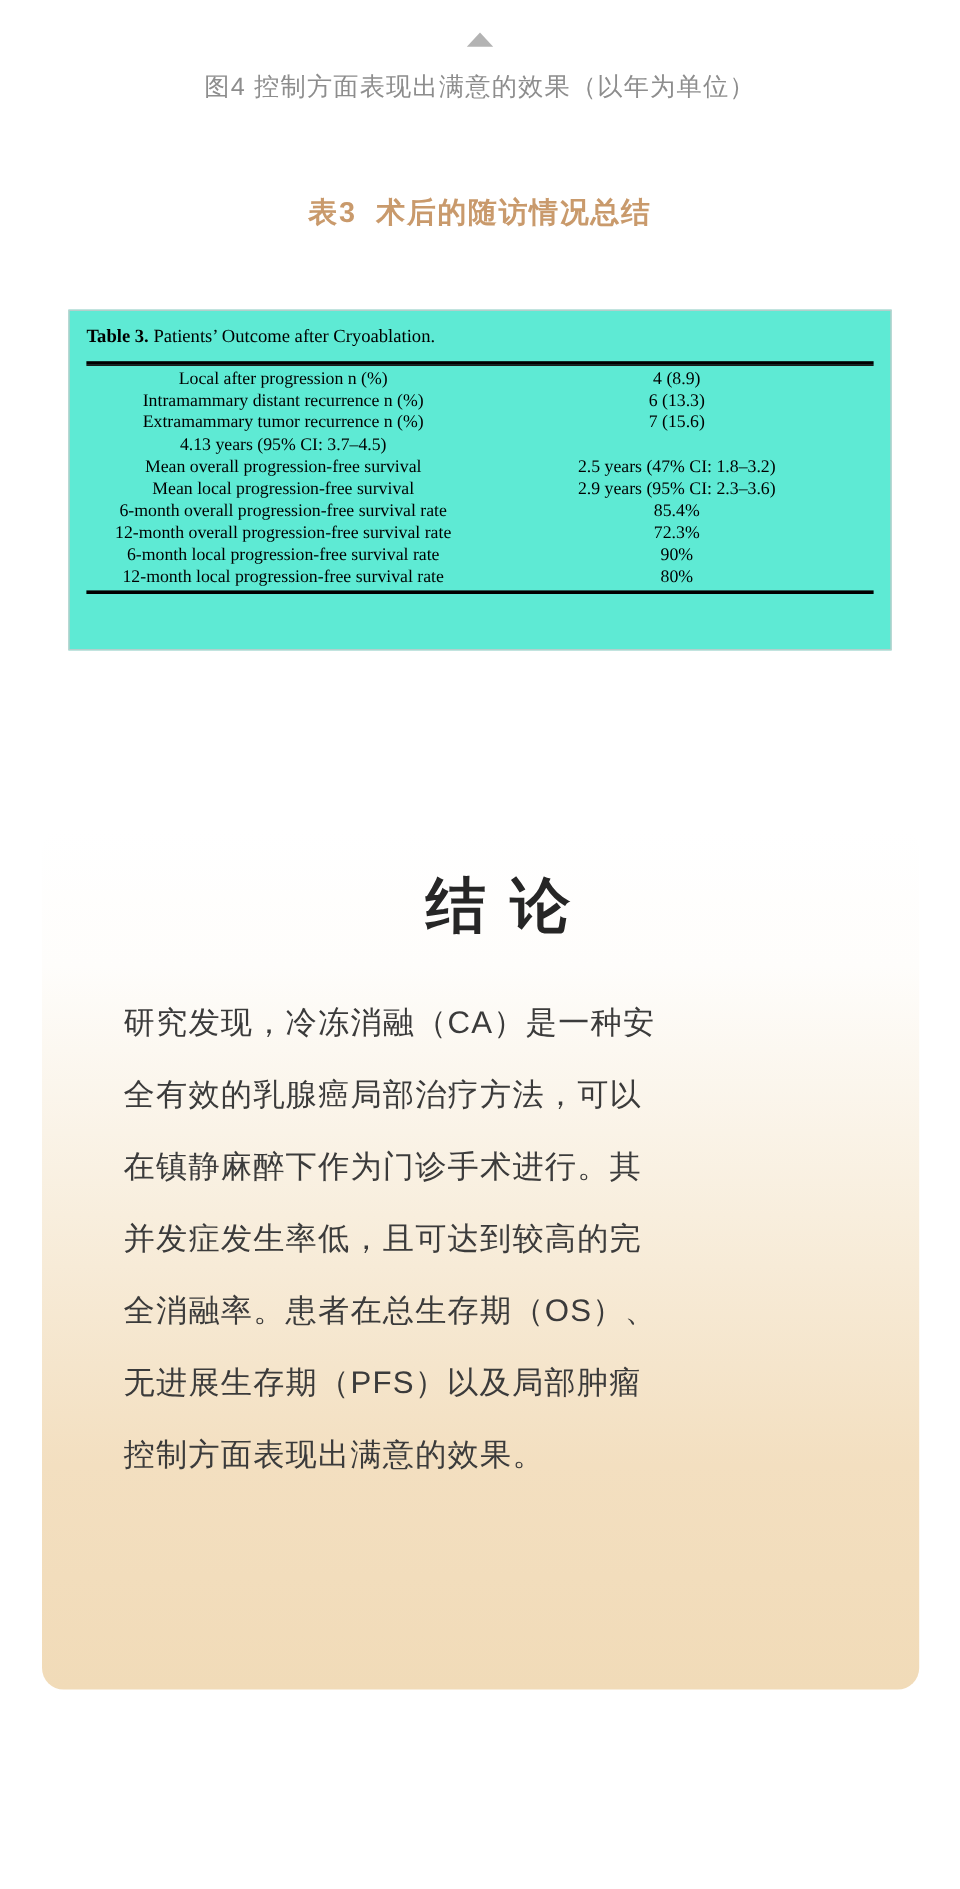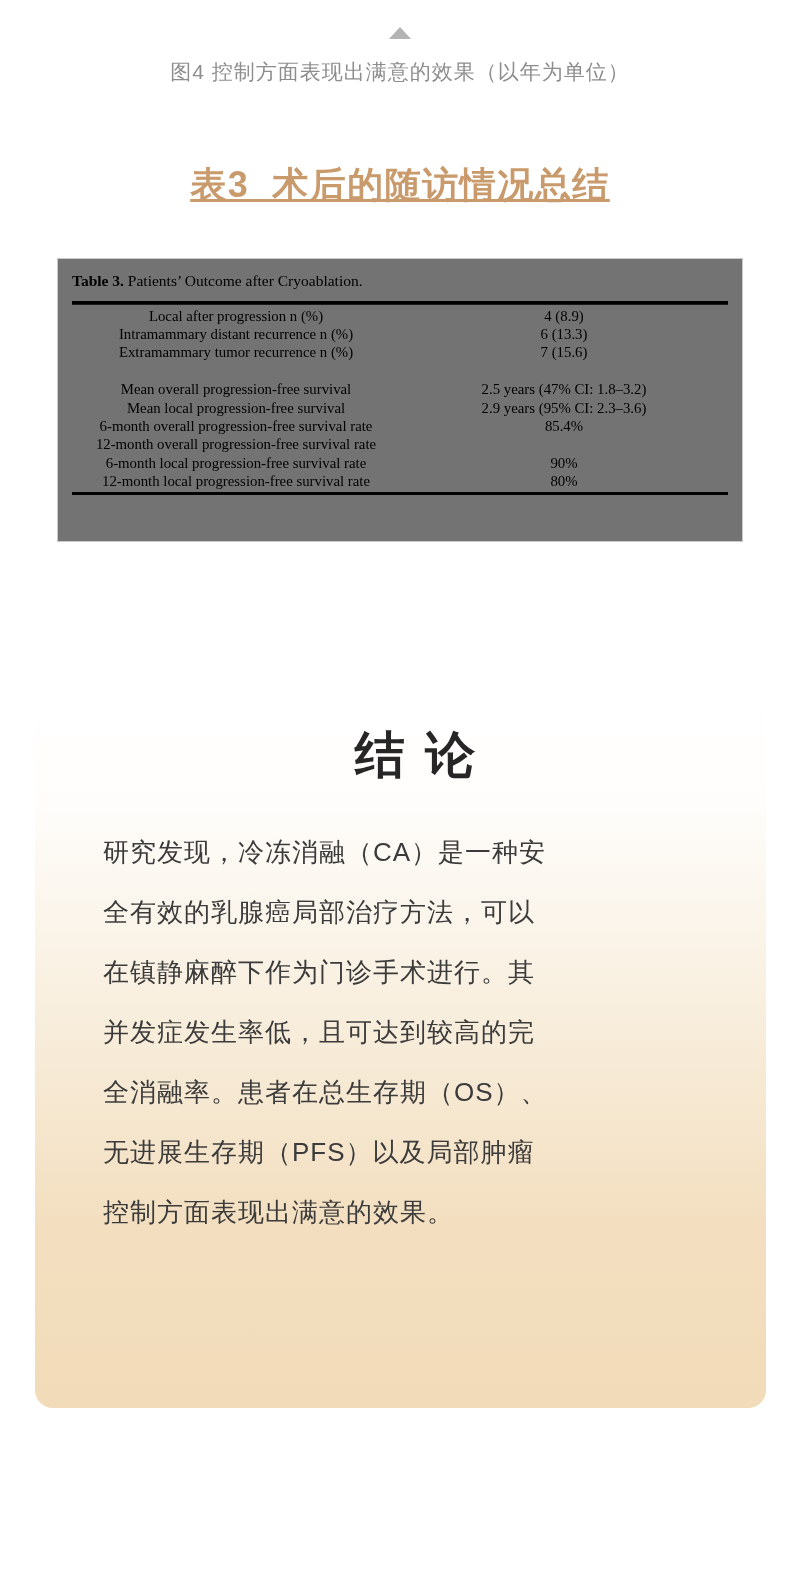--- a/index.html
+++ b/index.html
@@ -18,29 +18,28 @@
 
   
   .figure-caption{
     position:absolute;top:58px;left:0;width:100%;text-align:center;
     font-size:21px;color:#8d8d8d;letter-spacing:1px;
   }
 
   
   .section-heading{
     position:absolute;top:161px;left:0;width:100%;text-align:center;
-    font-size:36px;font-weight:bold;color:#c99a6c;letter-spacing:1.5px;
+    font-size:24px;font-weight:bold;color:#c99a6c;letter-spacing:1.5px;
     white-space:pre;
-    text-decoration:underline;
   }
 
   
   .table-card{
     position:absolute;left:57px;top:258px;width:686px;height:284px;
-    background:#737373;border:1px solid #c9c9c9;box-sizing:border-box;
+    background:#5eead4;border:1px solid #c9c9c9;box-sizing:border-box;
     font-family:"Liberation Serif",serif;color:#000;
   }
   .table-inner{padding:0 14px;}
   .tbl-title{margin-top:13px;font-size:15.5px;}
   .rule{border-top:3px solid #000;height:0;}
   .rule.top{margin-top:11px;}
   .rule.thin{border-top:1.5px solid #1b1b1b;}
   .tbl-header{display:flex;height:25px;align-items:center;font-weight:bold;font-size:15.5px;}
   .tbl-body{margin:2px 0 1px 0;}
   .tbl-row{display:flex;height:18.4px;align-items:center;font-size:14.8px;}
@@ -86,35 +85,37 @@
       </div>
       <div class="tbl-row">
         <div class="cell">Intramammary distant recurrence n (%)</div>
         <div class="cell">6 (13.3)</div>
       </div>
       <div class="tbl-row">
         <div class="cell">Extramammary tumor recurrence n (%)</div>
         <div class="cell">7 (15.6)</div>
       </div>
       <div class="tbl-row">
+        <div class="cell">4.13 years (95% CI: 3.7–4.5)</div>
       </div>
       <div class="tbl-row">
         <div class="cell">Mean overall progression-free survival</div>
         <div class="cell">2.5 years (47% CI: 1.8–3.2)</div>
       </div>
       <div class="tbl-row">
         <div class="cell">Mean local progression-free survival</div>
         <div class="cell">2.9 years (95% CI: 2.3–3.6)</div>
       </div>
       <div class="tbl-row">
         <div class="cell">6-month overall progression-free survival rate</div>
         <div class="cell">85.4%</div>
       </div>
       <div class="tbl-row">
         <div class="cell">12-month overall progression-free survival rate</div>
+        <div class="cell">72.3%</div>
       </div>
       <div class="tbl-row">
         <div class="cell">6-month local progression-free survival rate</div>
         <div class="cell">90%</div>
       </div>
       <div class="tbl-row">
         <div class="cell">12-month local progression-free survival rate</div>
         <div class="cell">80%</div>
       </div>
     </div>

